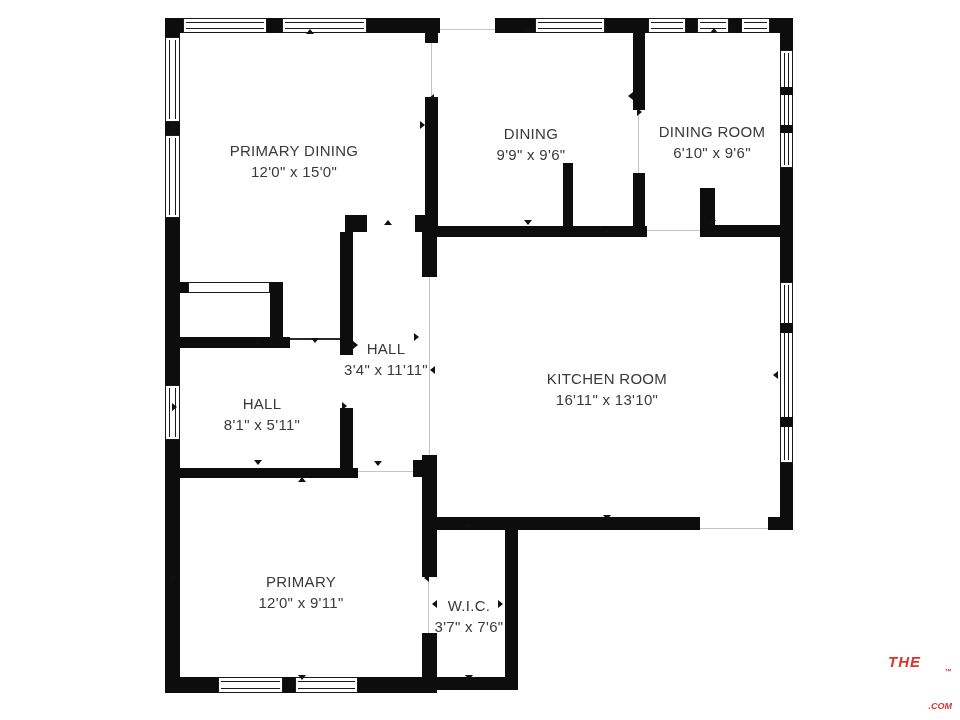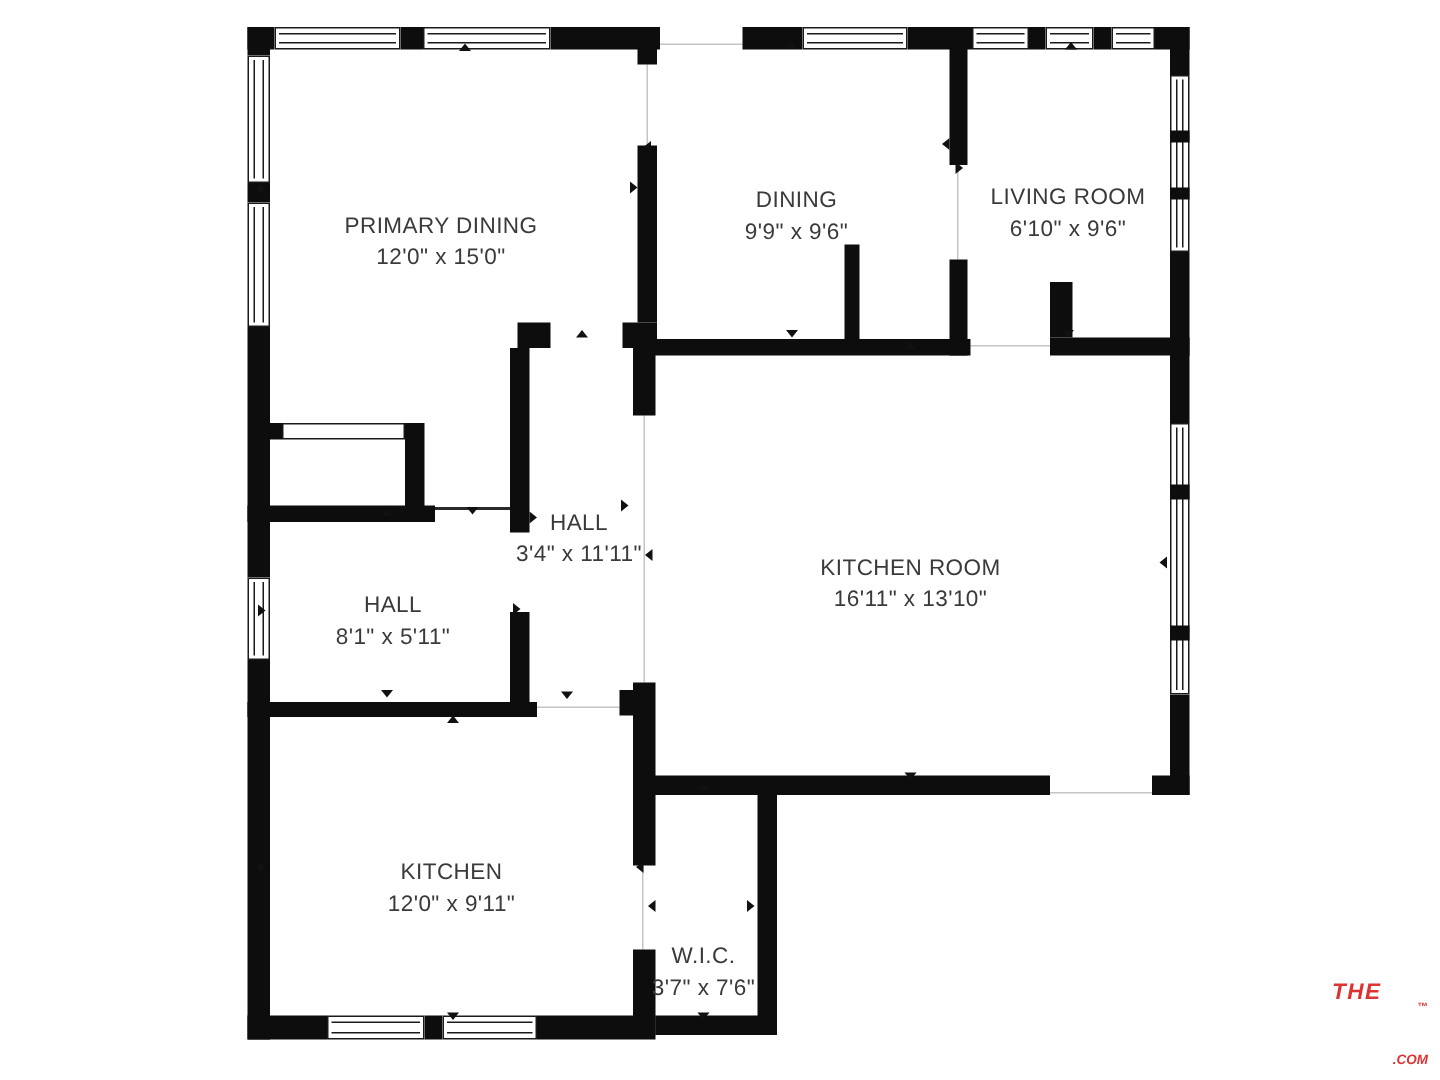--- a/index.html
+++ b/index.html
@@ -140,40 +140,40 @@
 
   <div class="room-label" style="left:294px;top:161px">
     <span>PRIMARY DINING</span>
     <span class="dims">12'0" x 15'0"</span>
   </div>
   <div class="room-label" style="left:531px;top:144px">
     <span>DINING</span>
     <span class="dims">9'9" x 9'6"</span>
   </div>
   <div class="room-label" style="left:712px;top:142px">
-    <span>LIVING ROOM</span>
+    <span>DINING ROOM</span>
     <span class="dims">6'10" x 9'6"</span>
   </div>
   <div class="room-label" style="left:386px;top:359px">
     <span>HALL</span>
     <span class="dims">3'4" x 11'11"</span>
   </div>
   <div class="room-label" style="left:262px;top:414px">
     <span>HALL</span>
     <span class="dims">8'1" x 5'11"</span>
   </div>
   <div class="room-label" style="left:607px;top:389px">
     <span>KITCHEN ROOM</span>
     <span class="dims">16'11" x 13'10"</span>
   </div>
   <div class="room-label" style="left:301px;top:592px">
-    <span>KITCHEN</span>
+    <span>PRIMARY</span>
     <span class="dims">12'0" x 9'11"</span>
   </div>
-  <div class="room-label" style="left:469px;top:648px">
+  <div class="room-label" style="left:469px;top:616px">
     <span>W.I.C.</span>
     <span class="dims">3'7" x 7'6"</span>
   </div>
 
   <div id="logo">
     <span class="l1">THE</span>
     <span class="tm">™</span>
     <span class="com">.COM</span>
   </div>
 </div>

